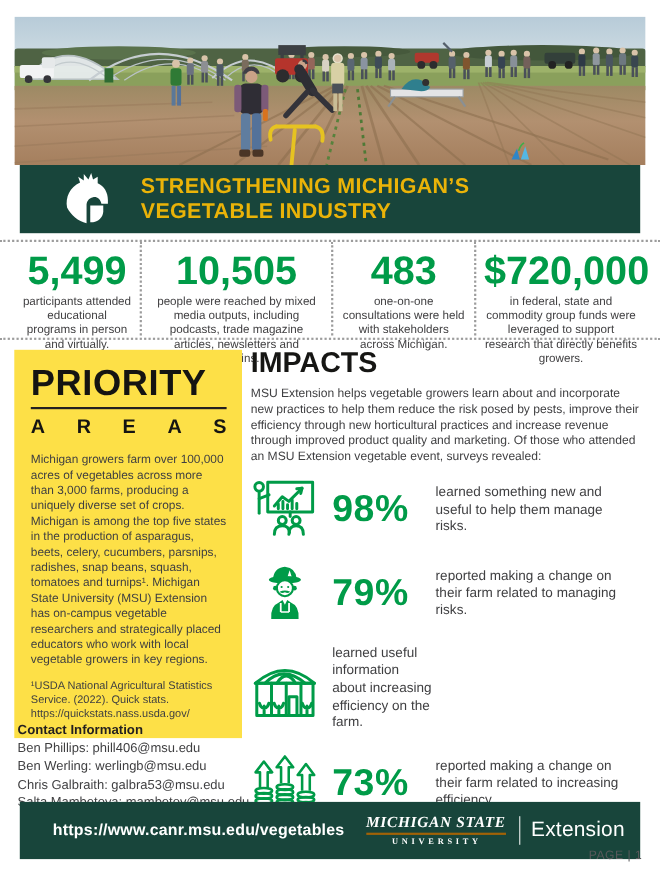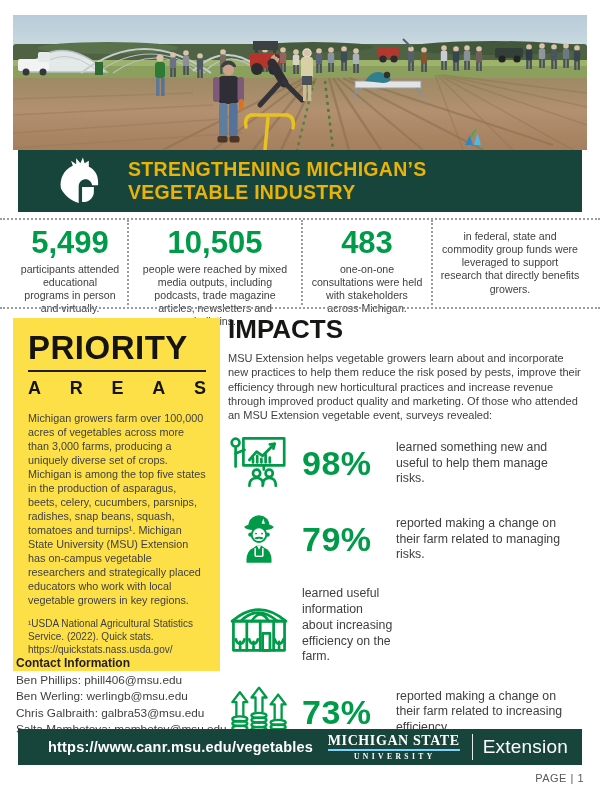--- a/index.html
+++ b/index.html
@@ -19,21 +19,21 @@
 
   
   .dotted-h{position:absolute;left:0;width:600px;height:0;border-top:2px dotted #9c9c9c;}
   .dh1{top:218px;} .dh2{top:307px;}
 
   
   .stats{position:absolute;left:13px;top:220px;width:574px;height:85px;display:flex;align-items:stretch;}
   .stat{box-sizing:border-box;text-align:center;padding:7px 7px 0;}
   .stat+.stat{border-left:2px dotted #9c9c9c;}
   .s1{width:114px;} .s2{width:174px;} .s3{width:130px;} .s4{width:156px;}
-  .stat-num{font-size:31px;font-weight:800;color:#009b48;line-height:1.05;}
+  .stat-num{font-size:36px;font-weight:800;color:#009b48;line-height:1.05;}
   .stat-label{margin-top:3px;font-size:10.6px;line-height:1.24;color:#414042;}
 
   
   .sidebar{position:absolute;left:13px;top:318px;width:207px;box-sizing:border-box;
            background:#fde047;padding:13px 14px 14px 15px;min-height:322px;}
   .priority{font-size:33px;font-weight:800;color:#151412;line-height:1;letter-spacing:.5px;}
   .priority-rule{height:2px;background:#231f20;margin:6px 0 7px;}
   .areas{display:flex;justify-content:space-between;font-size:18px;font-weight:700;color:#151412;line-height:1;}
   .sidebar-body{margin:14px 0 0;font-size:10.8px;line-height:1.3;color:#3f3f41;}
   .sidebar-footnote{margin:11px 0 0;font-size:10px;line-height:1.28;color:#3f3f41;}
@@ -48,27 +48,27 @@
   .impact-icon{width:62px;height:58px;display:flex;align-items:center;justify-content:center;}
   .impact-pct{font-size:34px;font-weight:800;color:#009b48;letter-spacing:.5px;}
   .impact-desc{font-size:12.3px;line-height:1.28;color:#3f3f41;max-width:168px;}
 
   
   .contact{position:absolute;left:16px;top:656px;width:260px;}
   .contact-title{font-size:12px;font-weight:700;color:#231f20;line-height:1.2;}
   .contact-line{font-size:11.8px;line-height:1.2;margin-top:2.4px;color:#3f3f41;}
 
   
-  .footer-bar{position:absolute;left:18px;top:729px;width:564px;height:36px;background:#18453B;
+  .footer-bar{position:absolute;left:18px;top:729px;width:564px;height:52px;background:#18453B;
               display:flex;align-items:center;box-sizing:border-box;padding:0 14px;}
   .footer-url{color:#fff;font-size:14.5px;font-weight:700;letter-spacing:.2px;margin-left:16px;}
   .wordmark{margin-left:auto;display:flex;align-items:center;color:#fff;}
   .msu-stack{text-align:center;}
   .msu-top{font-family:"Liberation Serif", serif;font-weight:700;font-size:14px;letter-spacing:.6px;
-           border-bottom:2px solid #7dd3fc;padding-bottom:1px;line-height:1;}
+           border-bottom:2px solid #a16207;padding-bottom:1px;line-height:1;font-style:italic;}
   .msu-bottom{font-family:"Liberation Serif", serif;font-weight:700;font-size:7.6px;letter-spacing:3.4px;
               margin-top:2px;line-height:1;text-indent:2px;}
   .wm-divider{width:1px;height:26px;background:#fff;opacity:.9;margin:0 10px 0 12px;}
   .extension{font-size:19px;font-weight:400;letter-spacing:.2px;}
   .page-num{position:absolute;right:16px;top:772px;font-size:11px;color:#58595b;letter-spacing:.5px;}
 </style>
 </head>
 <body>
 
 <div class="page">
@@ -268,20 +268,21 @@
     </div>
     <div class="stat s2">
       <div class="stat-num">10,505</div>
       <div class="stat-label">people were reached by mixed media outputs, including podcasts, trade magazine articles, newsletters and bulletins.</div>
     </div>
     <div class="stat s3">
       <div class="stat-num">483</div>
       <div class="stat-label">one-on-one consultations were held with stakeholders across Michigan.</div>
     </div>
     <div class="stat s4">
+      <div class="stat-num">$720,000</div>
       <div class="stat-label">in federal, state and commodity group funds were leveraged to support research that directly benefits growers.</div>
     </div>
   </div>
 
   <div class="dotted-h dh2"></div>
 
   <aside class="sidebar">
     <div class="priority">PRIORITY</div>
     <div class="priority-rule"></div>
     <div class="areas">

